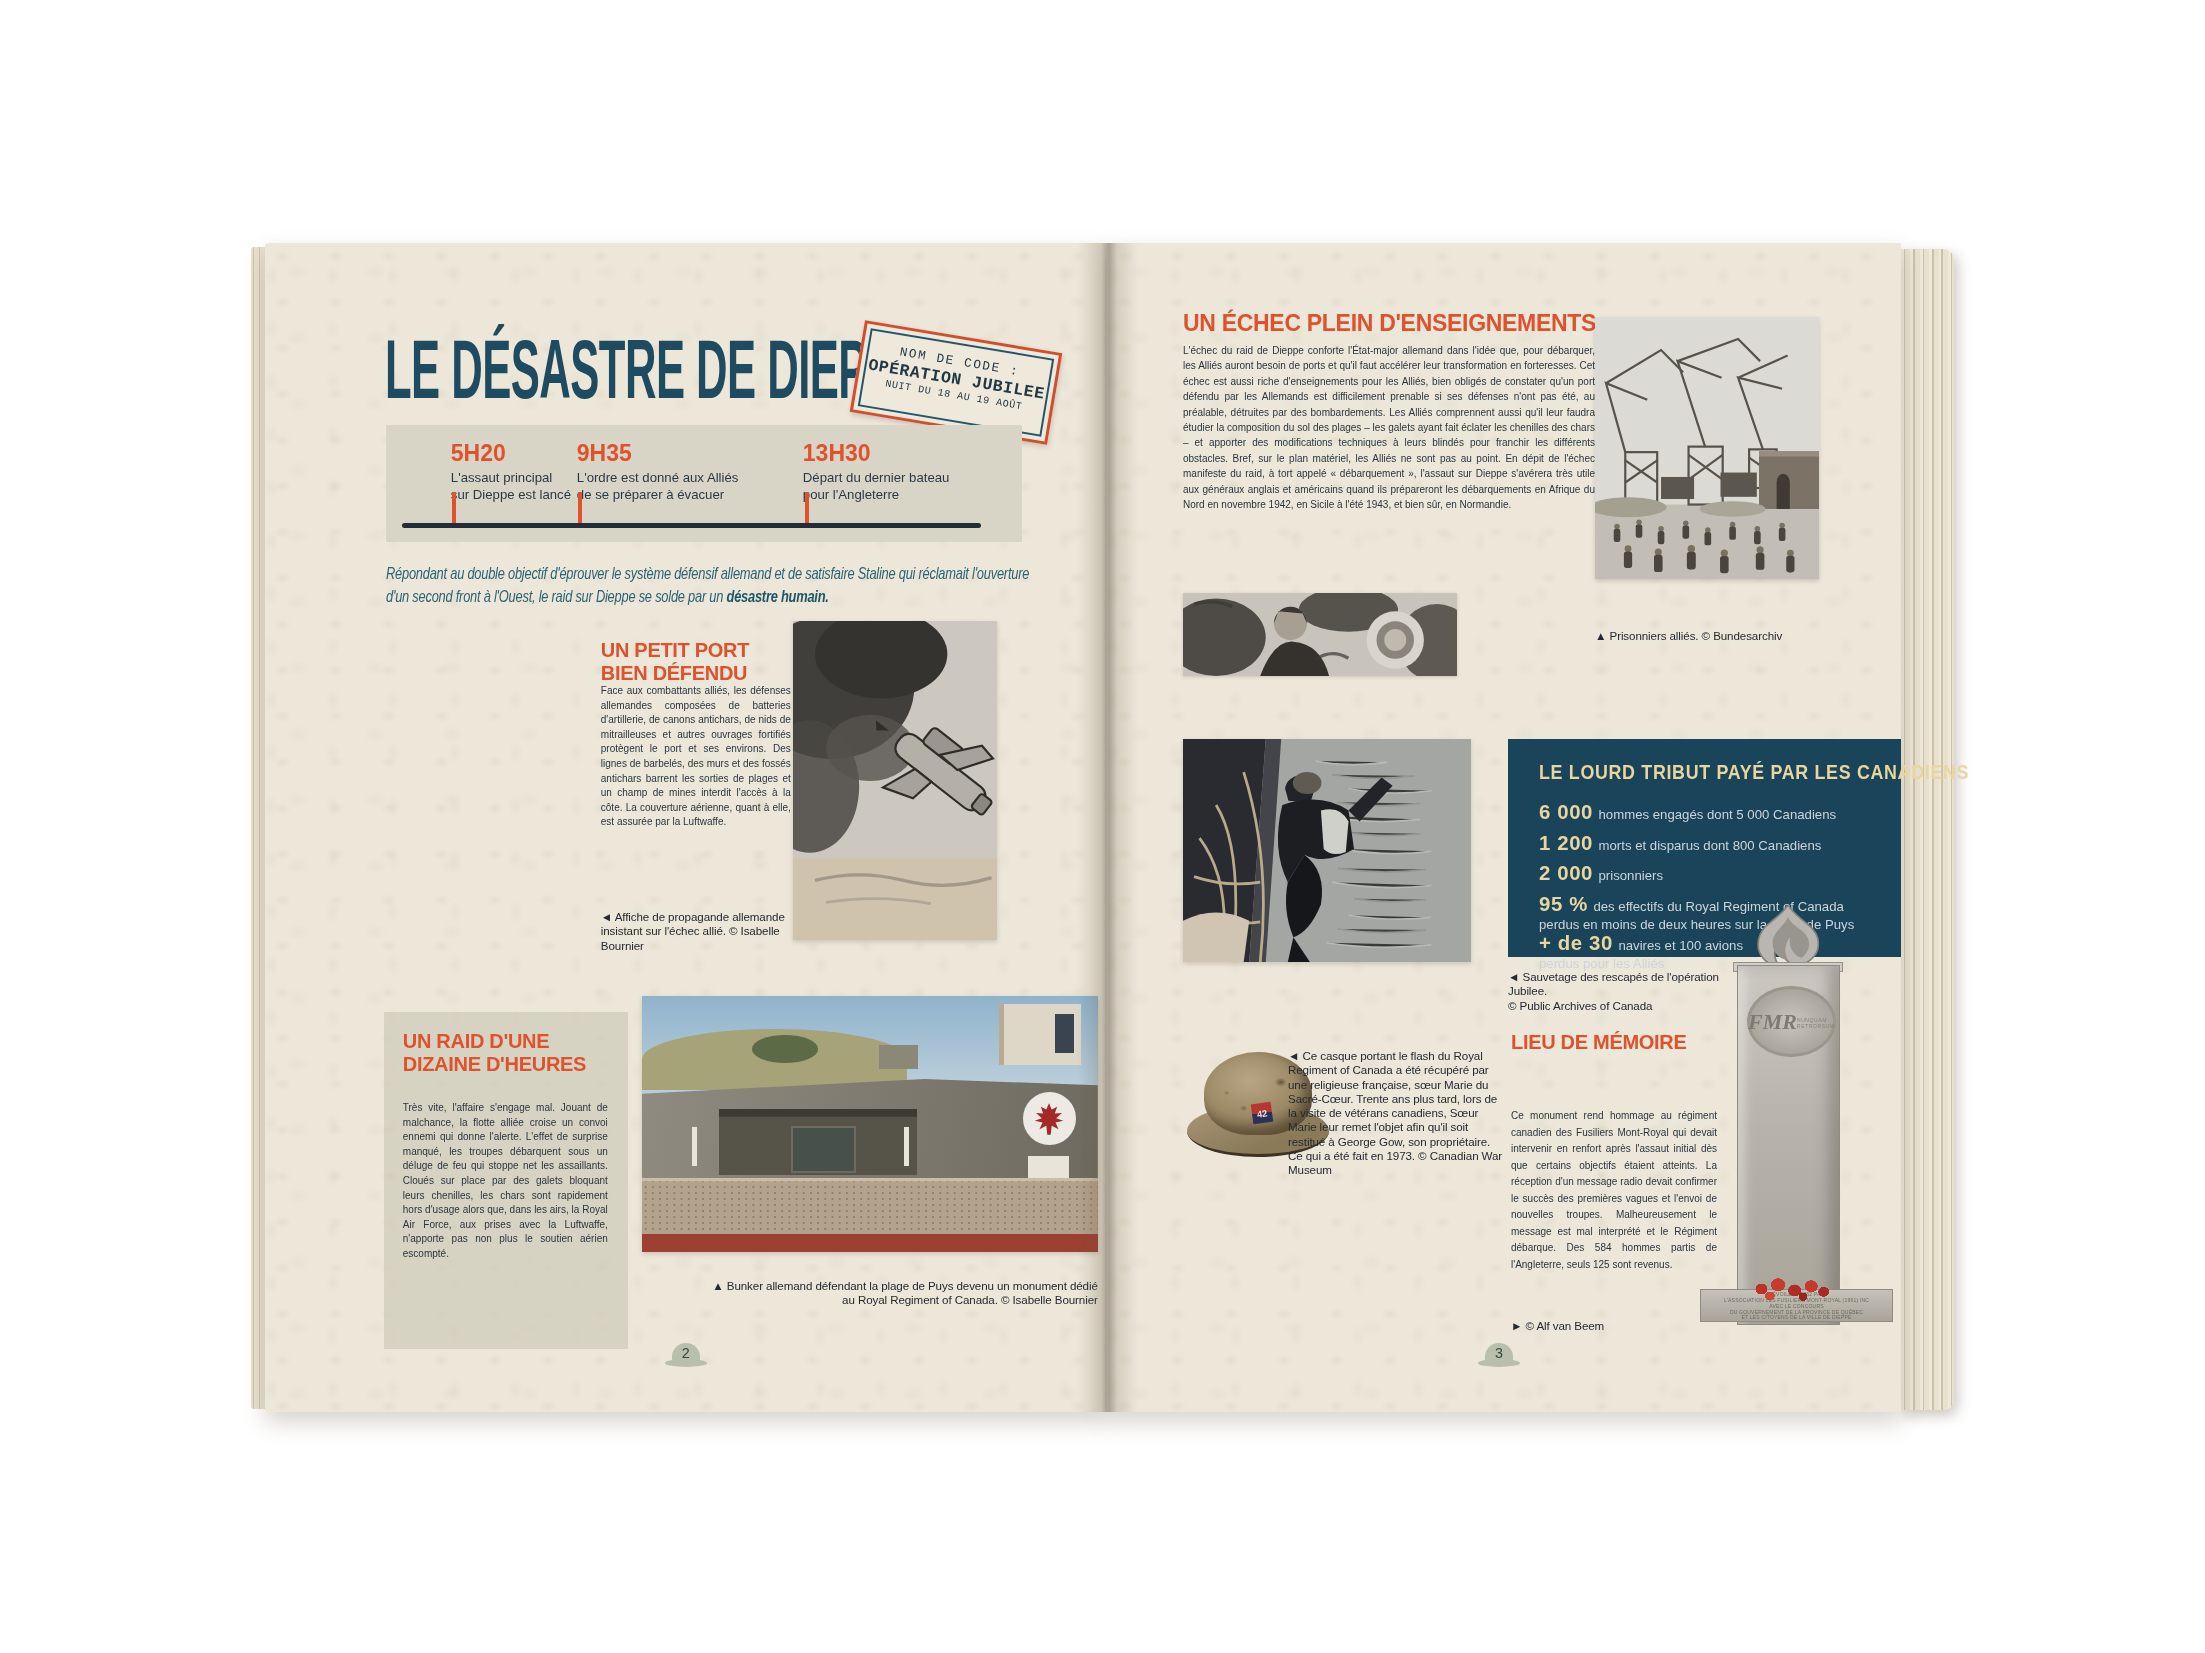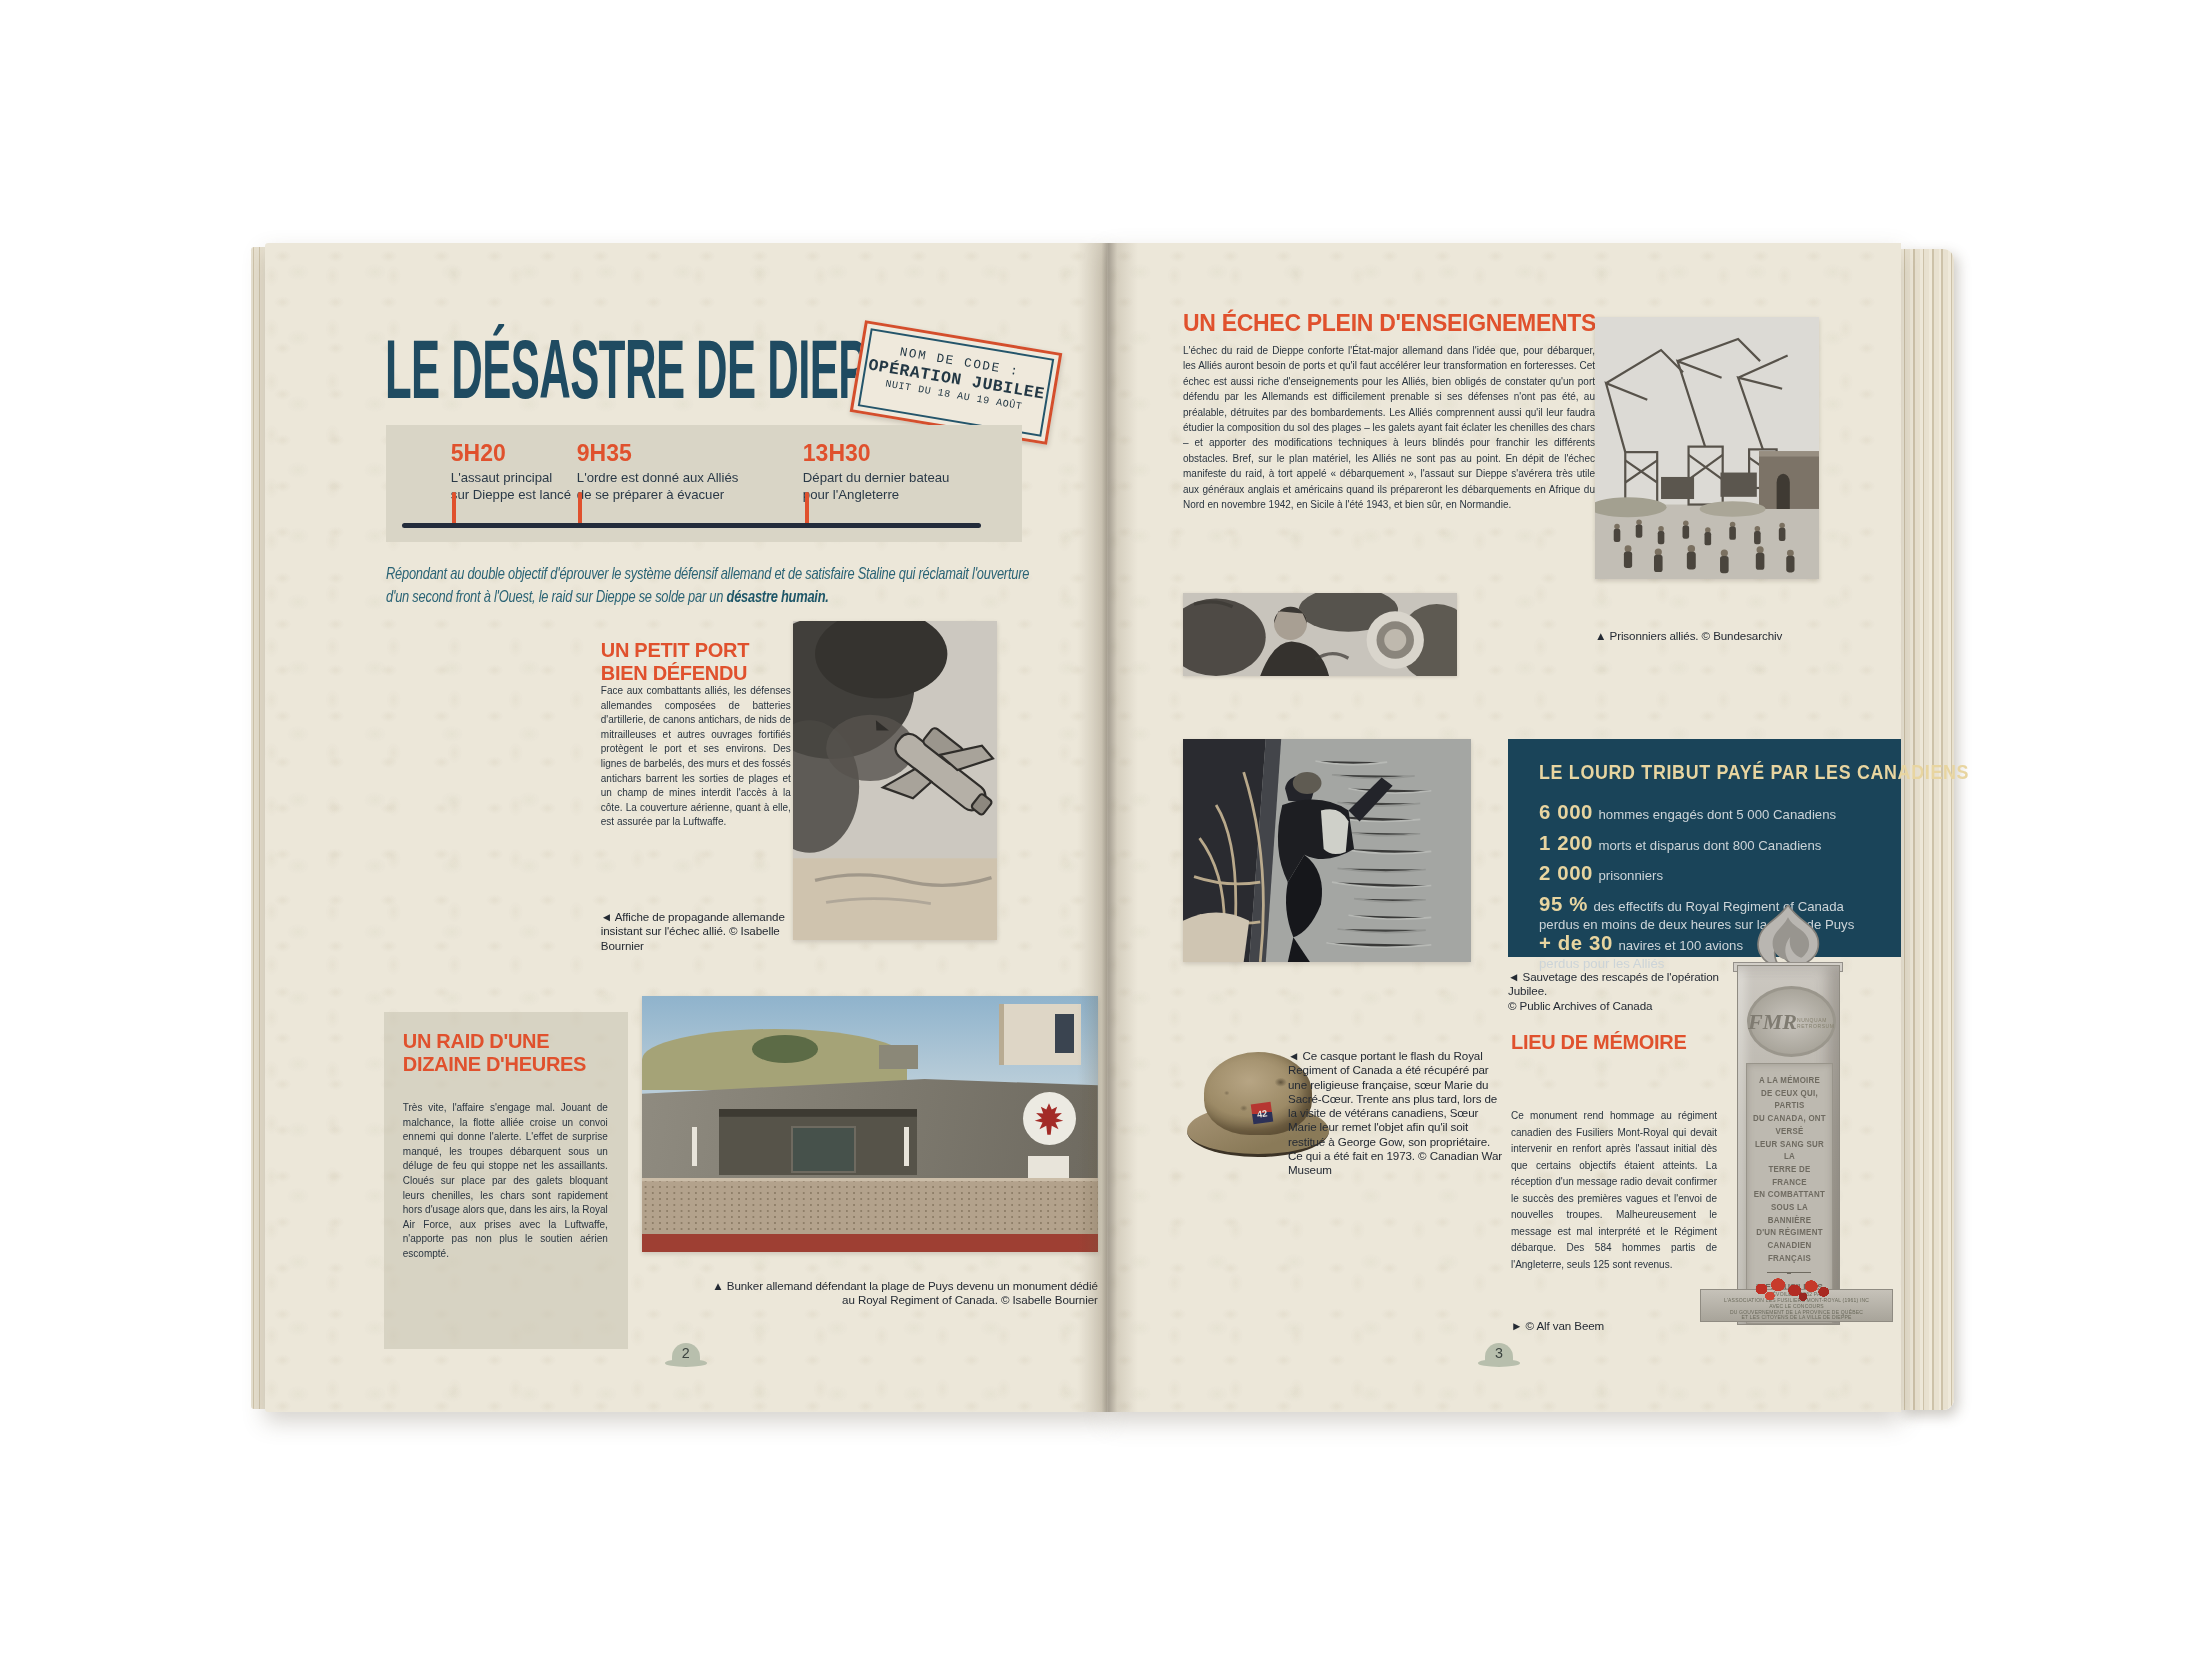--- a/index.html
+++ b/index.html
@@ -359,35 +359,20 @@
       <svg class="abs" style="left:637px;top:662px;width:88px;height:65px" viewBox="0 0 160 118">
         <path d="M80 0 C60 30 30 34 26 66 C22 92 44 110 66 114 C50 94 54 74 70 60 C62 88 76 104 96 112 C124 104 140 86 134 60 C128 36 100 30 80 0 Z" fill="#b9b6b1" stroke="#84807a" stroke-width="3"></path>
         <path d="M80 22 C70 42 52 48 52 70 C52 88 66 98 80 100 C72 86 74 70 84 58 C80 76 90 92 104 96 C116 88 122 74 116 60 C108 42 88 40 80 22 Z" fill="#98958f"></path>
       </svg>
       <div class="abs mon-cap"></div>
       <div class="abs mon-col">
         <div class="mon-medal">
           <div class="mon-mono">FMR</div>
           <div class="mon-motto">NUNQUAM RETRORSUM</div>
         </div>
-        <div class="mon-plaque">
-          <div class="mon-text">A LA MÉMOIRE
-DE CEUX QUI, PARTIS
-DU CANADA, ONT VERSÉ
-LEUR SANG SUR LA
-TERRE DE FRANCE
-EN COMBATTANT
-SOUS LA BANNIÈRE
-D'UN RÉGIMENT
-CANADIEN
-FRANÇAIS</div>
-          <div class="mon-orn"></div>
-          <div class="mon-reg">"LES FUSILIERS
-MONT-ROYAL"</div>
-        </div>
       </div>
       <div class="abs mon-base">
         <div class="mon-base-txt">DÉVOILÉ … 1962 PAR
 L'ASSOCIATION LES FUSILIERS MONT-ROYAL (1961) INC
 AVEC LE CONCOURS
 DU GOUVERNEMENT DE LA PROVINCE DE QUÉBEC
 ET LES CITOYENS DE LA VILLE DE DIEPPE</div>
       </div>
       <div class="abs poppies"></div>
 

